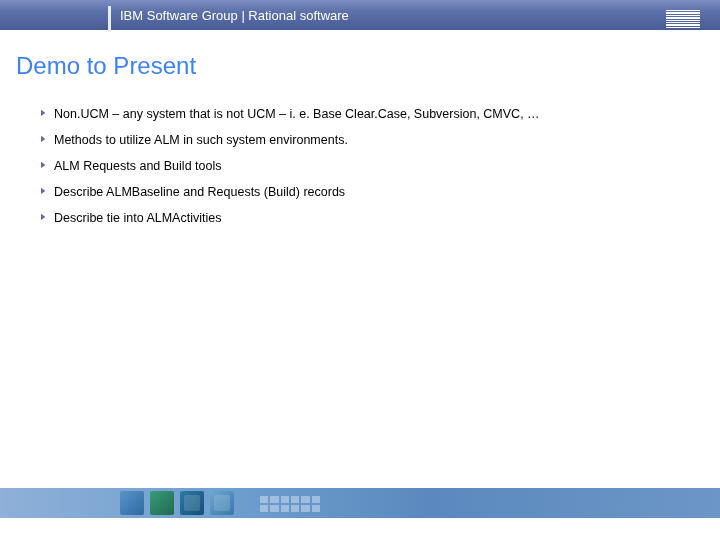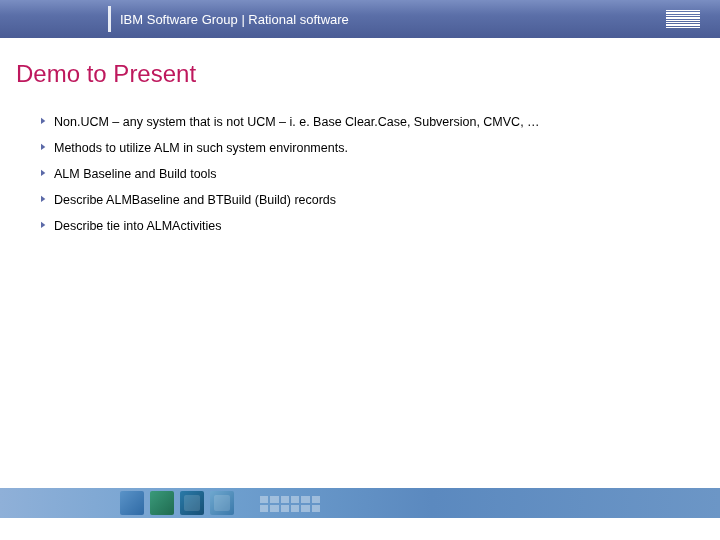--- a/index.html
+++ b/index.html
@@ -7,21 +7,21 @@
     padding: 0;
     width: 720px;
     height: 540px;
     font-family: Arial, Helvetica, sans-serif;
     background: #ffffff;
     overflow: hidden;
     position: relative;
   }
   .header-bar {
     position: relative;
-    height: 38px;
+    height: 30px;
     background: linear-gradient(to bottom, #7a8ec2 0%, #5b6fa8 40%, #4a5c95 100%);
     display: flex;
     align-items: center;
     box-sizing: border-box;
   }
   .header-accent {
     position: absolute;
     left: 108px;
     top: 6px;
     width: 3px;
@@ -48,21 +48,21 @@
   .ibm-logo .bar {
     height: 1.4px;
     background: #ffffff;
   }
   .ibm-logo .w1 { width: 34px; }
   .ibm-logo .w2 { width: 34px; }
   .ibm-logo .w3 { width: 34px; }
 
   .slide-title {
     font-size: 24px;
-    color: #be185d;
+    color: #3b82f6;
     font-weight: normal;
     margin: 22px 0 0 16px;
   }
 
   .bullets {
     margin: 26px 0 0 40px;
     padding: 0;
     list-style: none;
     max-width: 640px;
   }
@@ -161,22 +161,22 @@
     <div class="bar w1"></div>
       <div class="bar w2"></div>
   </div>
 </div>
 
 <h1 class="slide-title">Demo to Present</h1>
 
 <ul class="bullets">
   <li>Non.UCM – any system that is not UCM – i. e. Base Clear.Case,  Subversion, CMVC, …</li>
   <li>Methods to utilize ALM in such system environments.</li>
-  <li>ALM Baseline and Build tools</li>
-  <li>Describe ALMBaseline and BTBuild (Build) records</li>
+  <li>ALM Requests and Build tools</li>
+  <li>Describe ALMBaseline and Requests (Build) records</li>
   <li>Describe tie into ALMActivities</li>
 </ul>
 
 <div class="footer-band">
   <div class="footer-stripe"></div>
   <div class="footer-icons">
     <div class="chip a"></div>
     <div class="chip b"></div>
     <div class="chip c"></div>
     <div class="chip d"></div>

